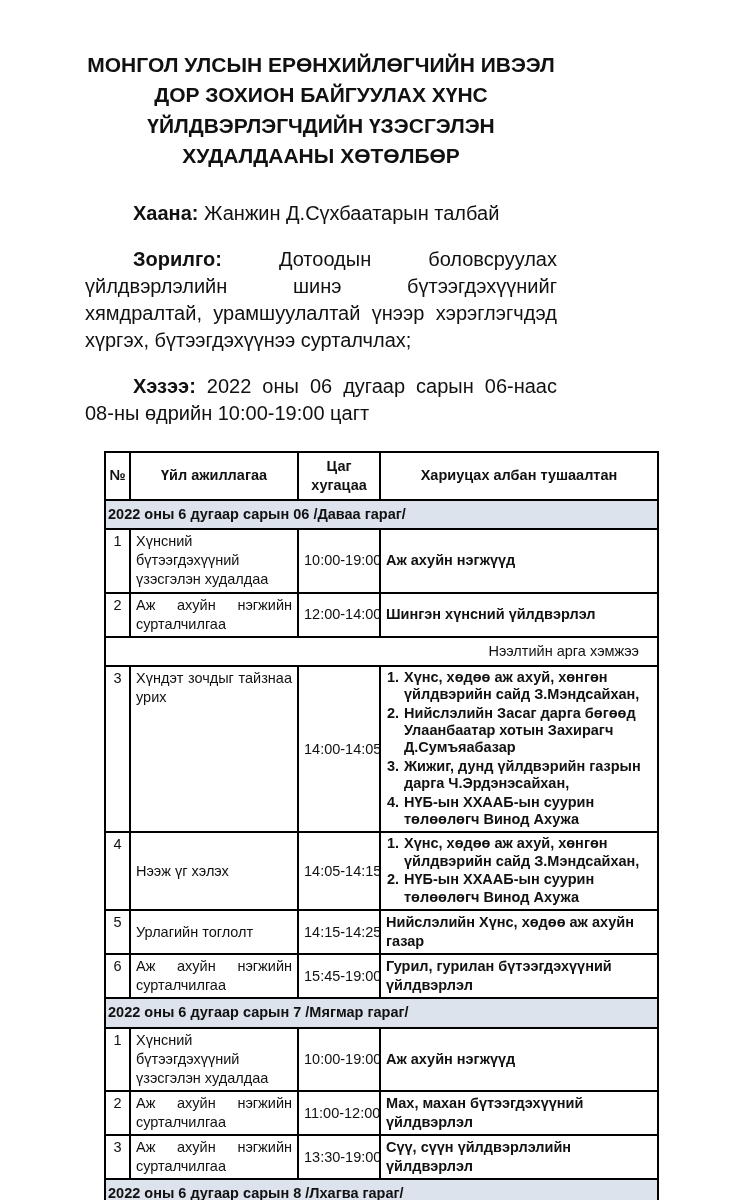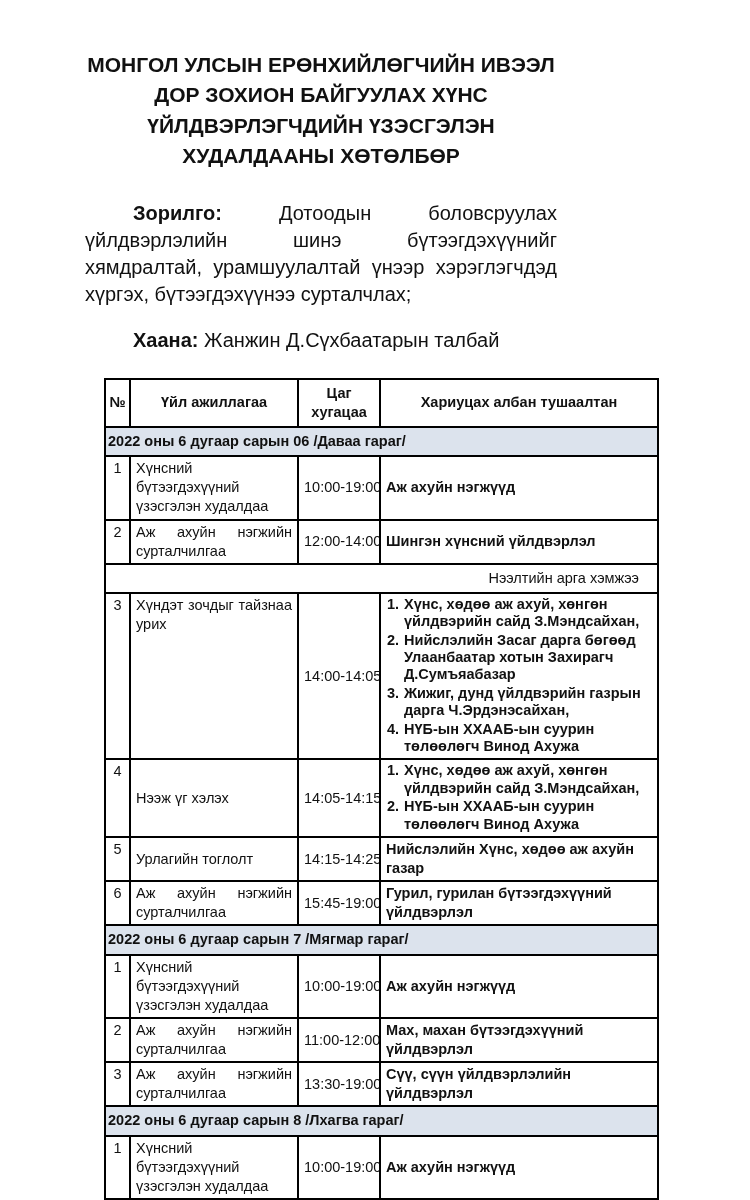--- a/index.html
+++ b/index.html
@@ -96,24 +96,25 @@
     margin: 0 0 1px 0;
   }
 </style>
 </head>
 <body>
 
 <div class="page">
 
   <h1 class="doc-title">МОНГОЛ УЛСЫН ЕРӨНХИЙЛӨГЧИЙН ИВЭЭЛ ДОР ЗОХИОН БАЙГУУЛАХ ХҮНС ҮЙЛДВЭРЛЭГЧДИЙН ҮЗЭСГЭЛЭН ХУДАЛДААНЫ ХӨТӨЛБӨР</h1>
 
+  <p class="para"><span class="label">Хаана:</span> <span>Жанжин Д.Сүхбаатарын талбай</span></p>
+
   <p class="para"><span class="label">Зорилго:</span> <span>Дотоодын боловсруулах үйлдвэрлэлийн шинэ бүтээгдэхүүнийг хямдралтай, урамшуулалтай үнээр хэрэглэгчдэд хүргэх, бүтээгдэхүүнээ сурталчлах;</span></p>
 
-  <p class="para"><span class="label">Хаана:</span> <span>Жанжин Д.Сүхбаатарын талбай</span></p>
-
+  <p class="para"><span class="label">Хэзээ:</span> <span>2022 оны 06 дугаар сарын 06-наас 08-ны өдрийн 10:00-19:00 цагт</span></p>
 
   <table class="schedule">
     <colgroup>
       <col style="width:25px">
       <col style="width:168px">
       <col style="width:82px">
       <col style="width:278px">
     </colgroup>
     <thead>
       <tr>

